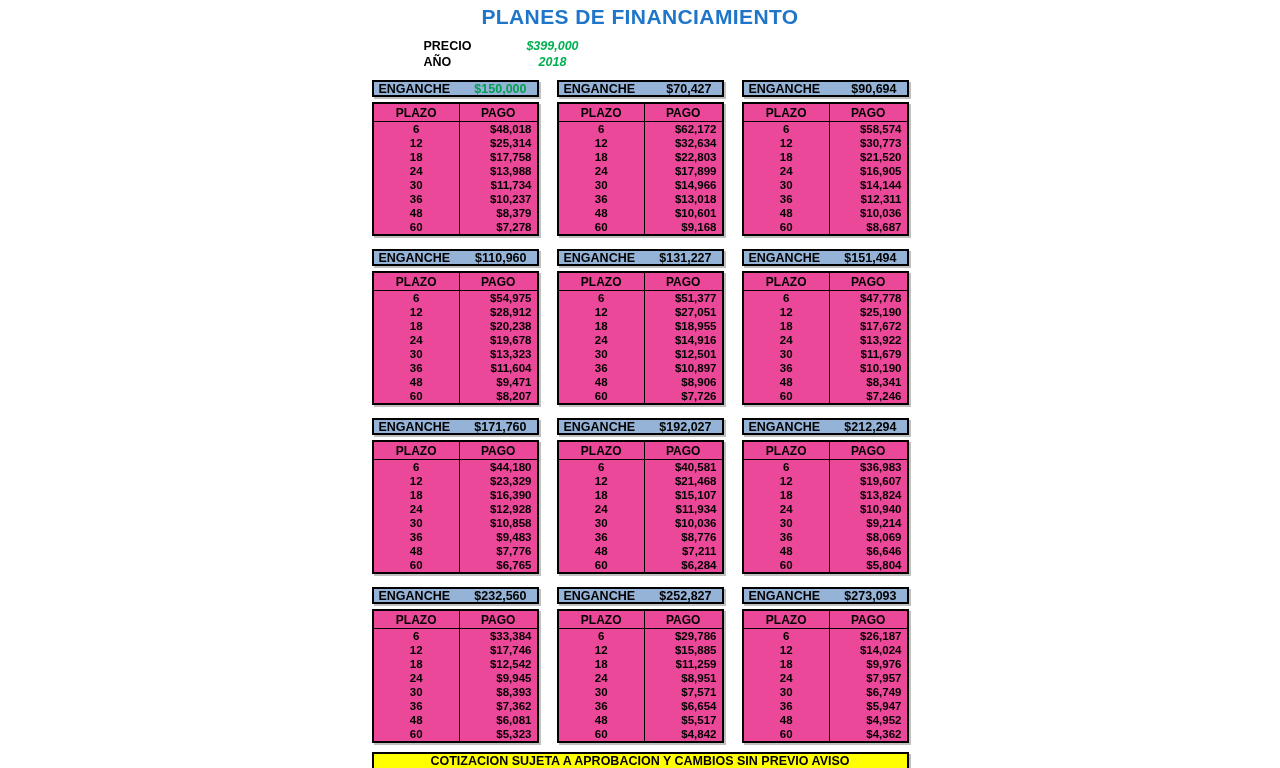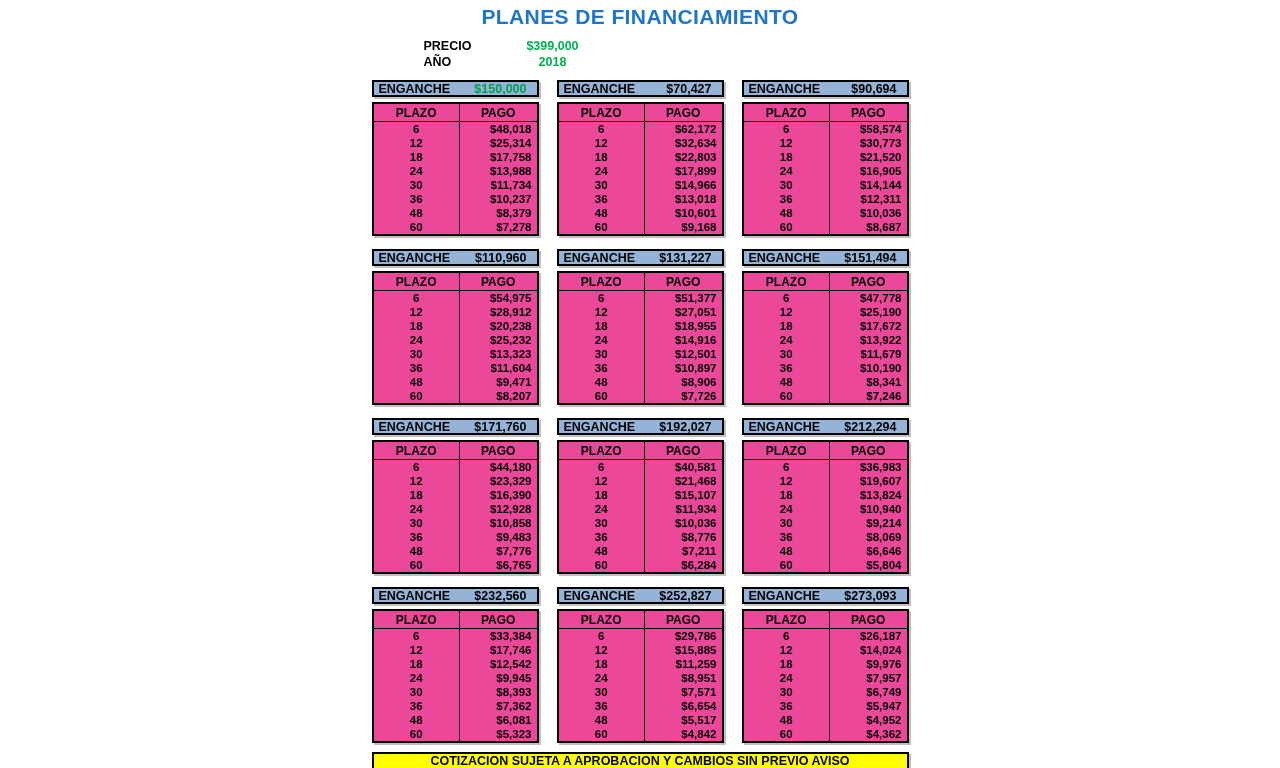--- a/index.html
+++ b/index.html
@@ -35,20 +35,21 @@
     display: flex;
     height: 16px;
     align-items: center;
     font-size: 12.5px;
   }
   .info-label { width: 92px; padding-left: 48px; }
   .info-value {
     width: 74px;
     text-align: center;
     color: #00b050;
+    font-style: italic;
   }
   .grid {
     margin-top: 10px;
     display: grid;
     grid-template-columns: repeat(3, 167px);
     column-gap: 18px;
     row-gap: 13px;
   }
   .plan-header {
     height: 17px;
@@ -293,21 +294,21 @@
             <div class="trow">
               <div class="c1">12</div>
               <div class="c2 val">$28,912</div>
             </div>
             <div class="trow">
               <div class="c1">18</div>
               <div class="c2 val">$20,238</div>
             </div>
             <div class="trow">
               <div class="c1">24</div>
-              <div class="c2 val">$25,232</div>
+              <div class="c2 val">$19,678</div>
             </div>
             <div class="trow">
               <div class="c1">30</div>
               <div class="c2 val">$13,323</div>
             </div>
             <div class="trow">
               <div class="c1">36</div>
               <div class="c2 val">$11,604</div>
             </div>
             <div class="trow">

